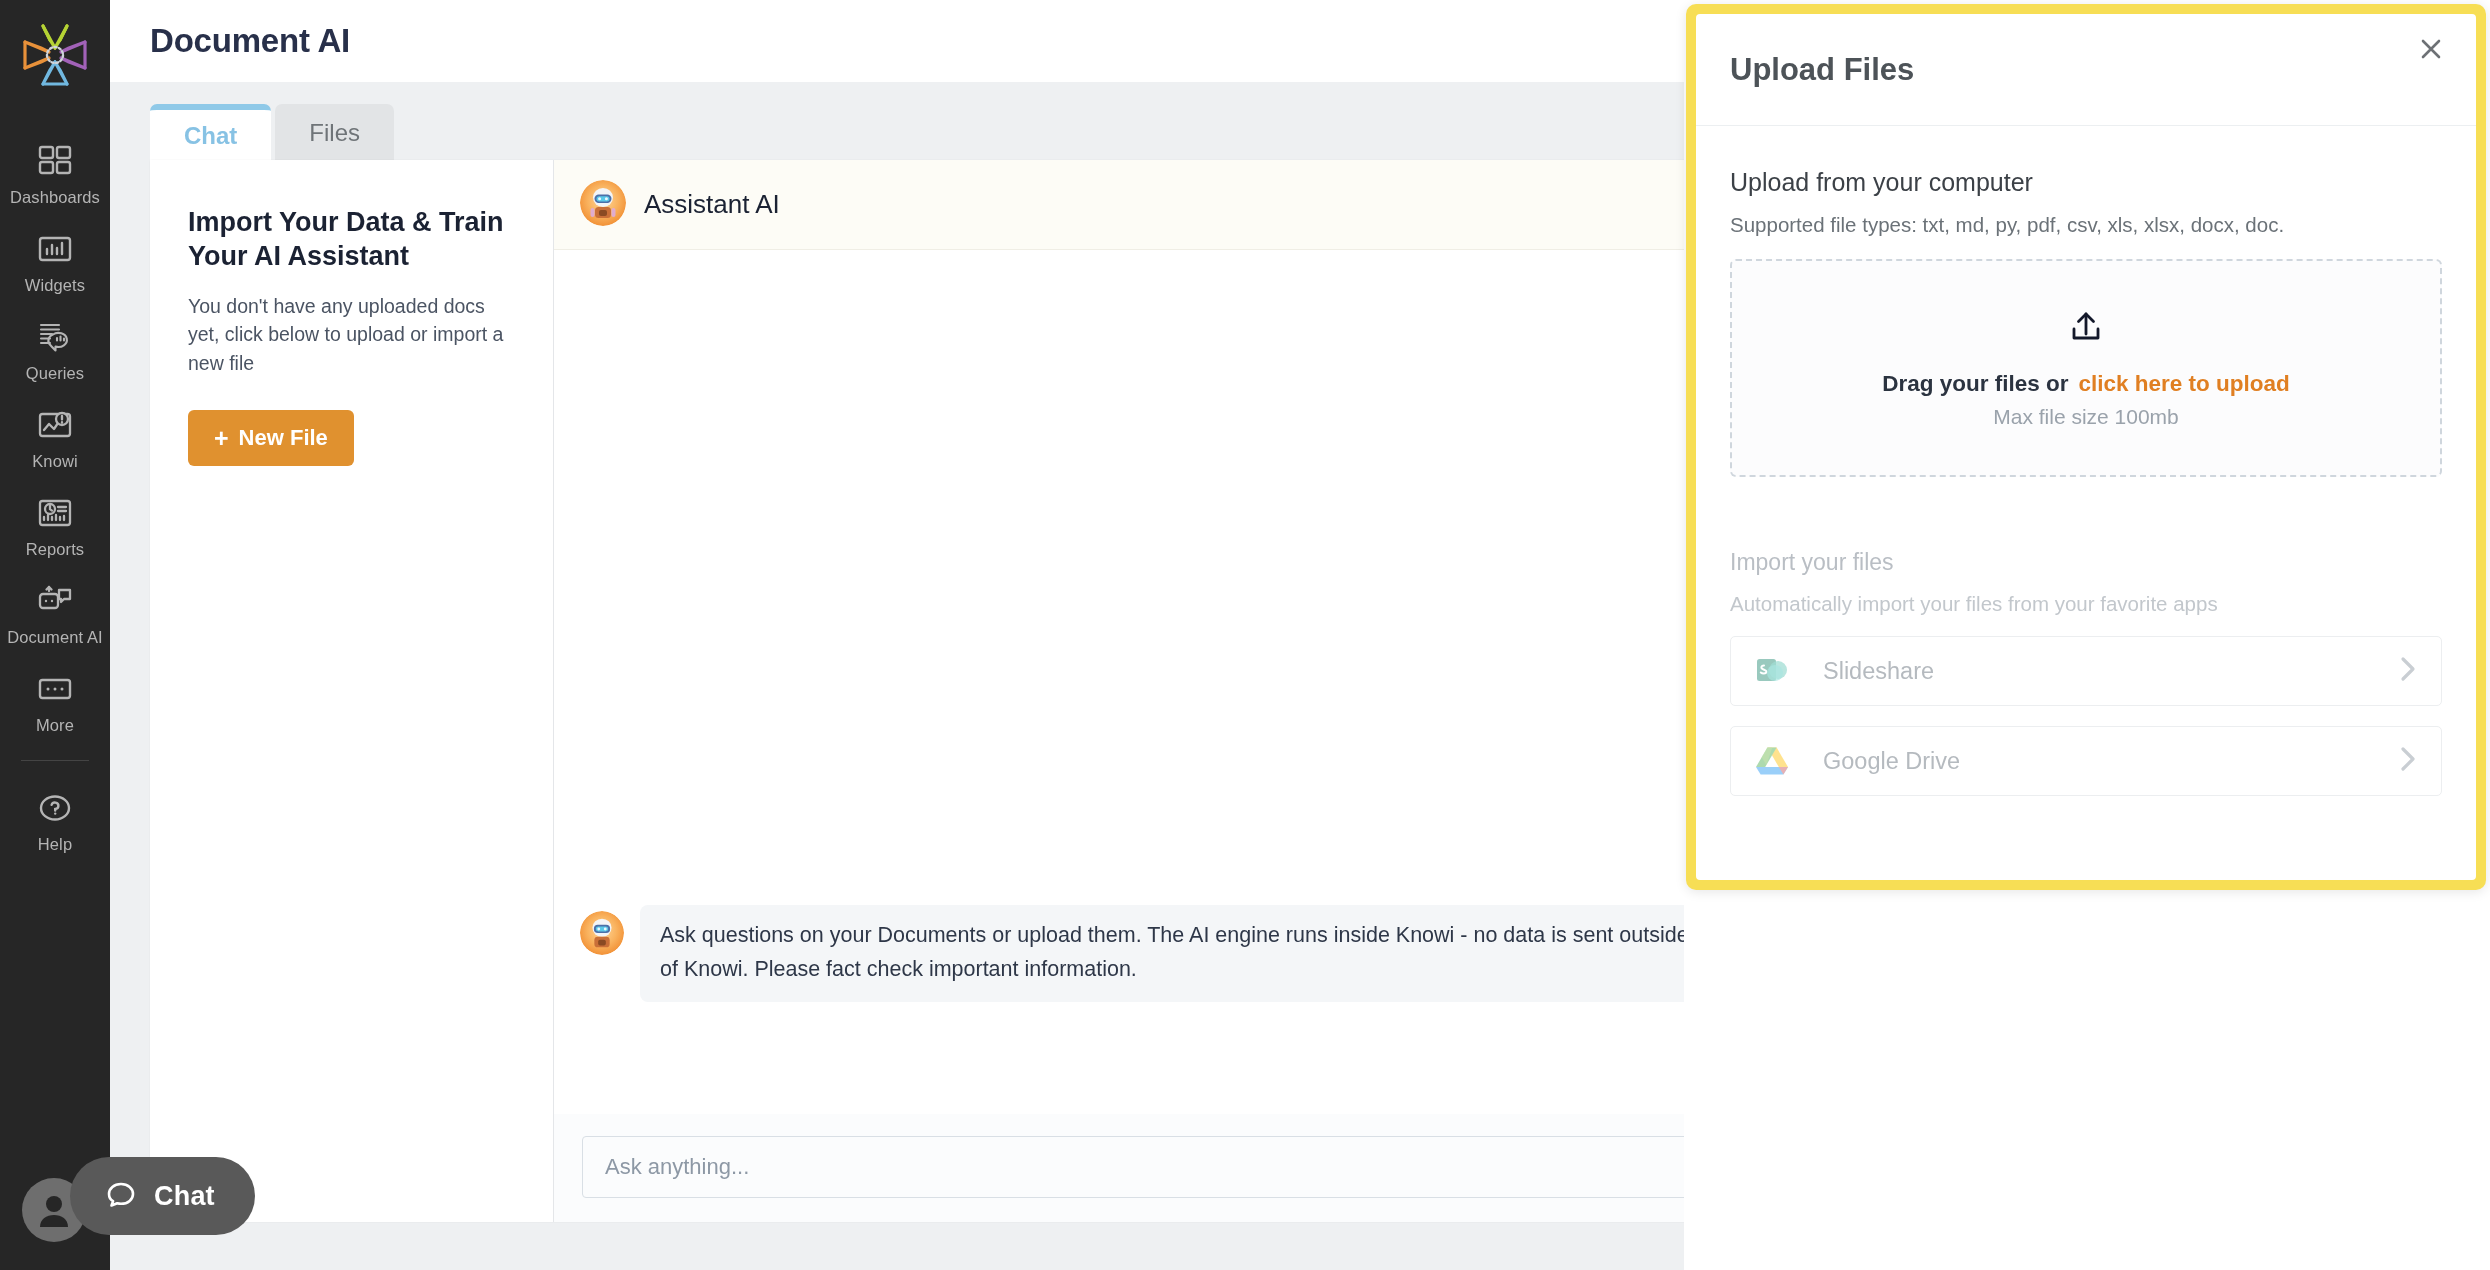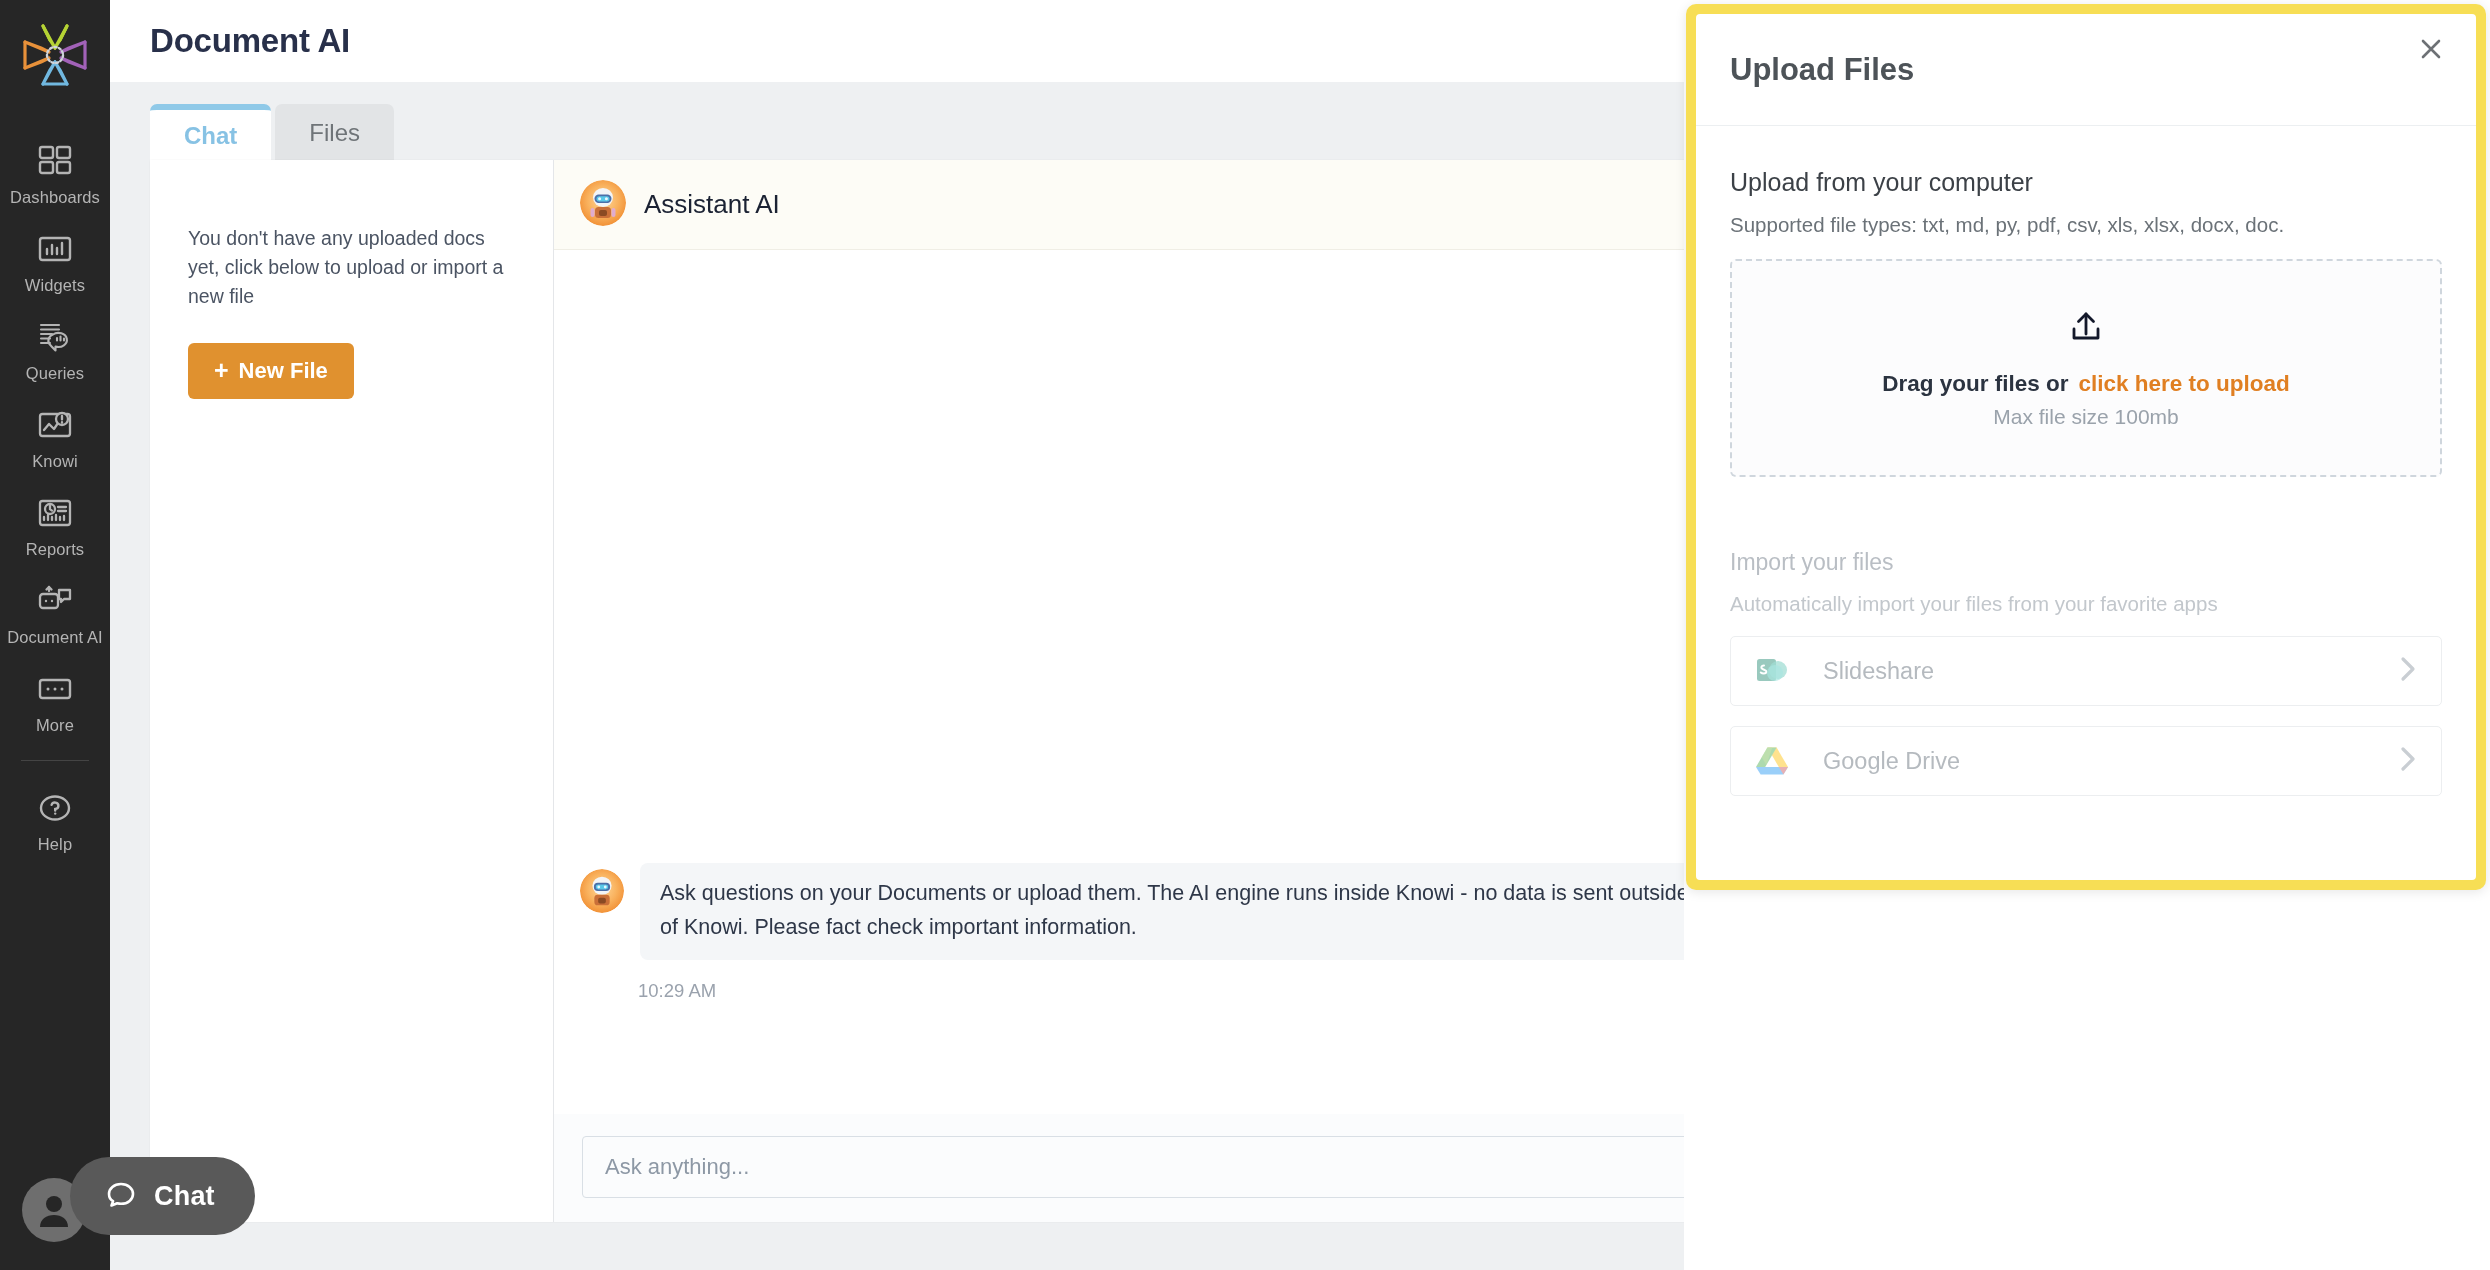--- a/index.html
+++ b/index.html
@@ -301,20 +301,21 @@
   <div class="workspace">
 
     <div class="tabrow">
       <div class="tab active">Chat</div>
       <div class="tab inactive">Files</div>
     </div>
 
     <div class="card">
 
       <div class="leftcol">
+        <div class="lc-title">Import Your Data &amp; Train Your AI Assistant</div>
         <div class="lc-sub">You don't have any uploaded docs yet, click below to upload or import a new file</div>
         <button class="newfile-btn">
           <span style="font-size:25px;line-height:1;">+</span>
           <span>New File</span>
         </button>
       </div>
 
       <div class="vsep"></div>
 
       <div class="chatcol">
@@ -354,21 +355,20 @@
                   <rect x="14.5" y="14.5" width="17" height="8.5" rx="4.2" fill="#4c6fa8"></rect>
                   <rect x="16.5" y="16.2" width="13" height="5.2" rx="2.6" fill="#5ac8e8"></rect>
                   <circle cx="19.6" cy="18.8" r="1.5" fill="#e8f8ff"></circle>
                   <circle cx="26.4" cy="18.8" r="1.5" fill="#e8f8ff"></circle>
                   <rect x="15" y="27" width="16" height="11" rx="3.5" fill="#c96f38"></rect>
                   <rect x="19" y="30" width="8" height="6" rx="2" fill="#8a4a23"></rect>
                 </svg>
               </span>
               <div class="bubble">Ask questions on your Documents or upload them. The AI engine runs inside Knowi - no data is sent outside of Knowi. Please fact check important information.</div>
             </div>
-            <div class="msg-time">10:29 AM</div>
           </div>
         </div>
 
         <div class="composer">
           <input type="text" placeholder="Ask anything..." value="" style="">
         </div>
       </div>
     </div>
   </div>
 

